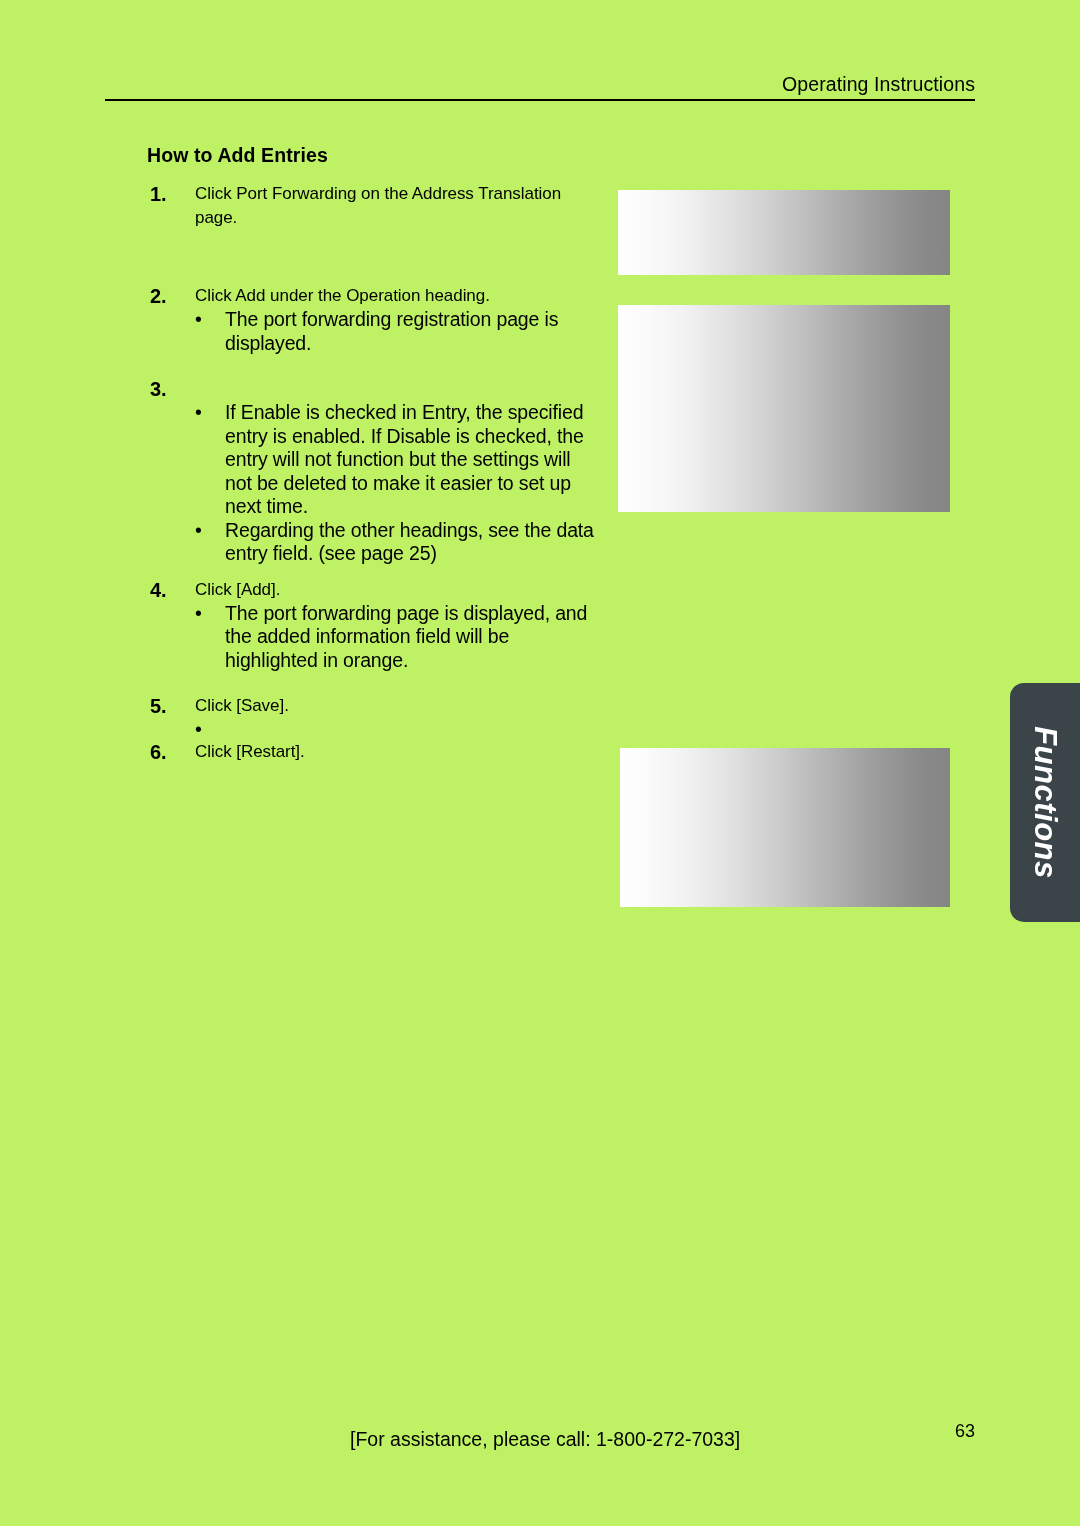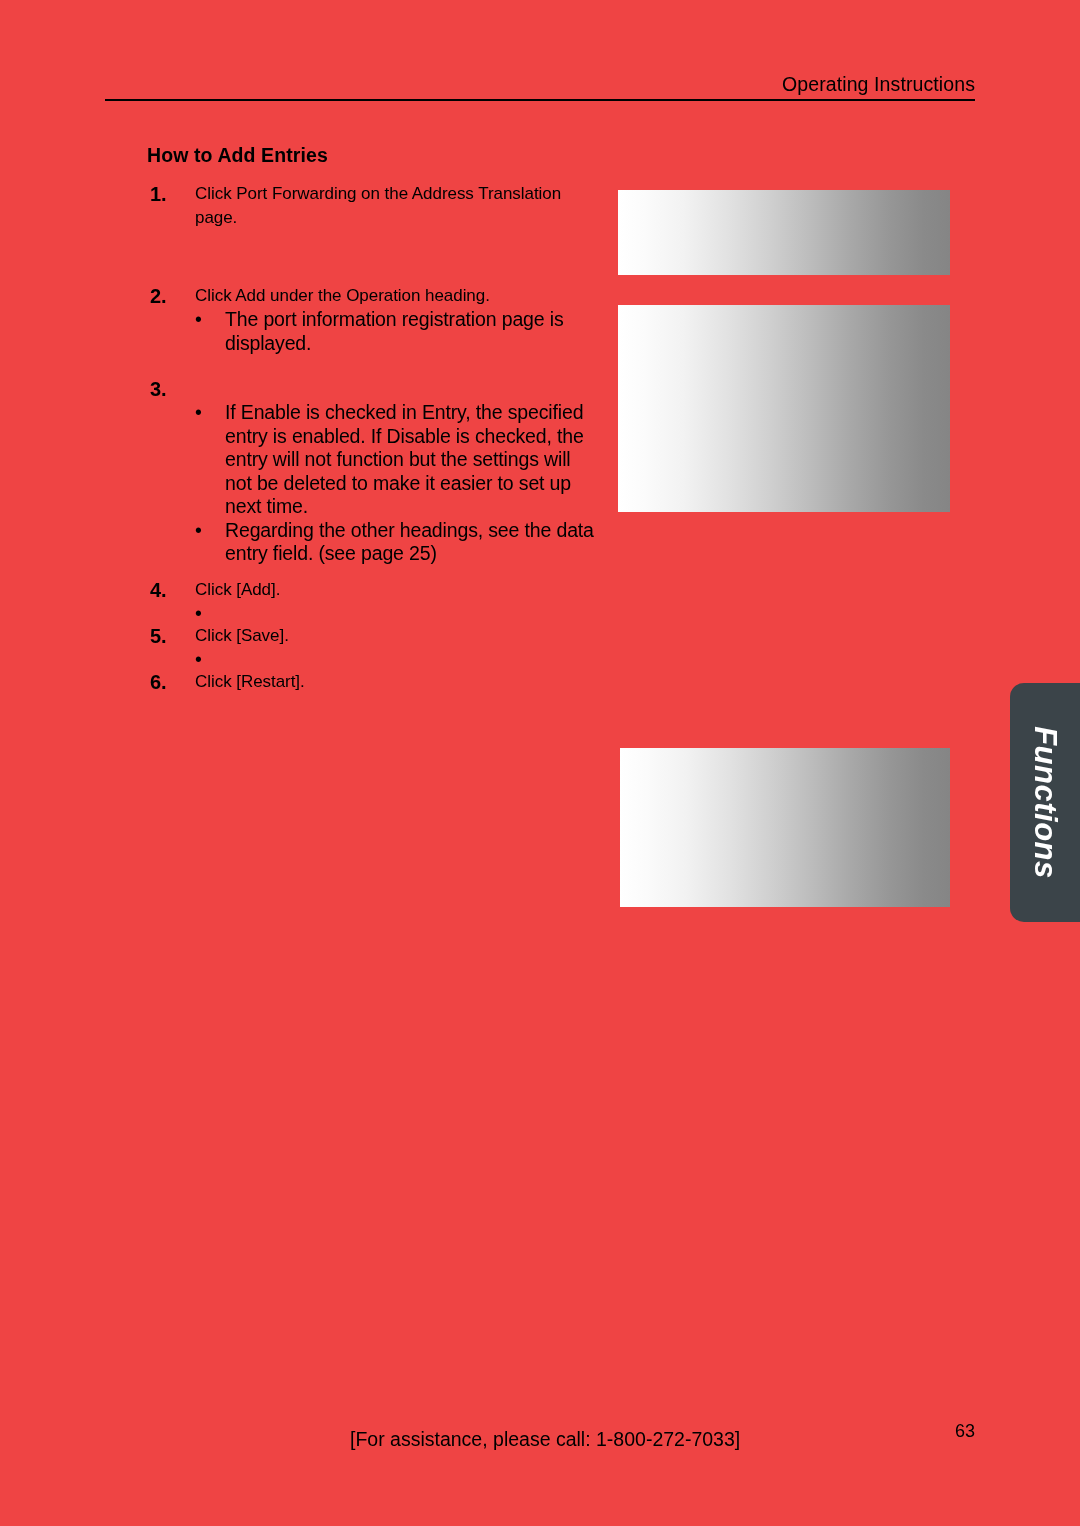--- a/index.html
+++ b/index.html
@@ -10,21 +10,21 @@
   }
   body {
     font-family: "Liberation Sans", sans-serif;
     color: #000000;
     -webkit-font-smoothing: antialiased;
   }
   .page {
     position: relative;
     width: 1080px;
     height: 1526px;
-    background: #ef4444;
+    background: #bef264;
     overflow: hidden;
   }
 
   
   .header {
     position: absolute;
     left: 105px;
     top: 72px;
     width: 870px;
     height: 30px;
@@ -214,21 +214,21 @@
     <div class="gap-lg"></div>
 
     <div class="step">
       <div class="step-head">
         <span class="step-num">2.</span>
         <span class="step-text">Click Add under the Operation heading.</span>
       </div>
       <ul class="bullets">
         <li class="bullet">
           <span class="dot">•</span>
-          <span>The port information registration page is displayed.</span>
+          <span>The port forwarding registration page is displayed.</span>
         </li>
       </ul>
     </div>
 
     <div class="gap-md"></div>
 
     <div class="step">
       <div class="step-head">
         <span class="step-num">3.</span>
       </div>
@@ -247,20 +247,21 @@
     <div class="gap-sm"></div>
 
     <div class="step">
       <div class="step-head">
         <span class="step-num">4.</span>
         <span class="step-text">Click [Add].</span>
       </div>
       <ul class="bullets">
         <li class="bullet">
           <span class="dot">•</span>
+          <span>The port forwarding page is displayed, and the added information field will be highlighted in orange.</span>
         </li>
       </ul>
     </div>
 
     <div class="gap-md"></div>
 
     <div class="step">
       <div class="step-head">
         <span class="step-num">5.</span>
         <span class="step-text">Click [Save].</span>

